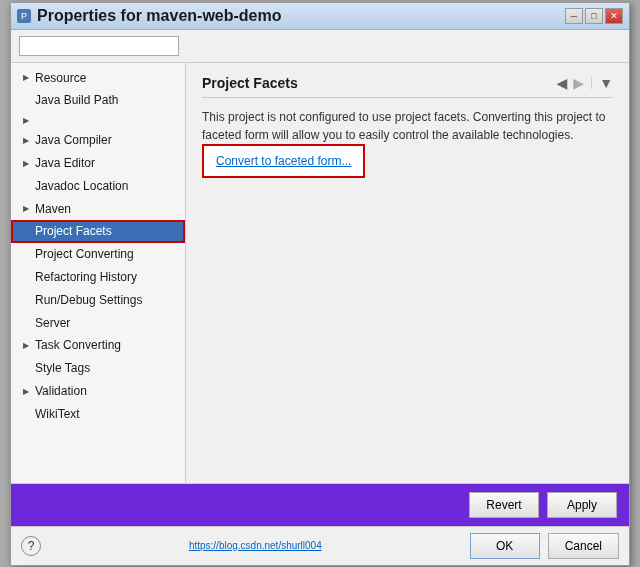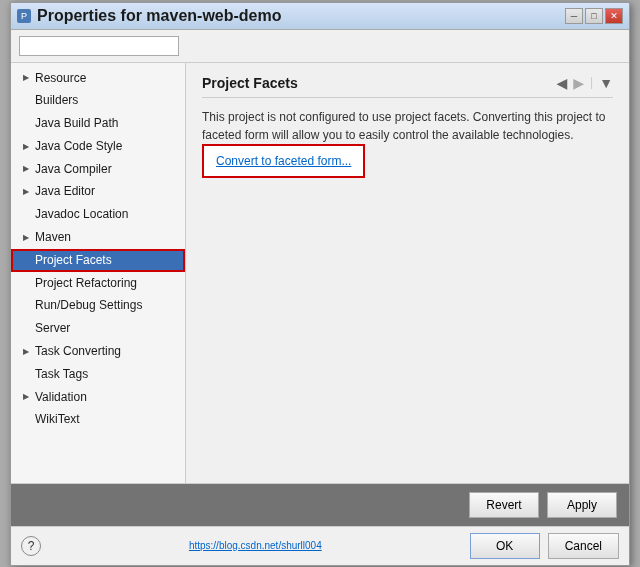--- a/index.html
+++ b/index.html
@@ -145,21 +145,21 @@
       text-decoration: underline;
       cursor: pointer;
       font-size: 12px;
     }
     .bottom-buttons {
       display: flex;
       justify-content: flex-end;
       gap: 8px;
       padding: 8px 12px;
       border-top: 1px solid #ccc;
-      background: #737373;
+      background: #6d28d9;
       align-items: flex-end;
     }
     .btn {
       padding: 4px 16px;
       font-size: 12px;
       border: 1px solid #aaa;
       background: linear-gradient(to bottom, #fafafa, #e0e0e0);
       cursor: pointer;
       min-width: 70px;
       height: 26px;
@@ -226,29 +226,24 @@
 
   <div class="main-content">
 
     <div class="sidebar">
       <div class="sidebar-item">
         <span class="arrow">▶</span>
         <span>Resource</span>
       </div>
       <div class="sidebar-item">
         <span class="arrow"></span>
-        <span>Builders</span>
-      </div>
-      <div class="sidebar-item">
-        <span class="arrow"></span>
         <span>Java Build Path</span>
       </div>
       <div class="sidebar-item">
         <span class="arrow">▶</span>
-        <span>Java Code Style</span>
       </div>
       <div class="sidebar-item">
         <span class="arrow">▶</span>
         <span>Java Compiler</span>
       </div>
       <div class="sidebar-item">
         <span class="arrow">▶</span>
         <span>Java Editor</span>
       </div>
       <div class="sidebar-item">
@@ -258,37 +253,41 @@
       <div class="sidebar-item">
         <span class="arrow">▶</span>
         <span>Maven</span>
       </div>
       <div class="sidebar-item selected selected-highlight">
         <span class="arrow"></span>
         <span>Project Facets</span>
       </div>
       <div class="sidebar-item">
         <span class="arrow"></span>
-        <span>Project Refactoring</span>
+        <span>Project Converting</span>
+      </div>
+      <div class="sidebar-item">
+        <span class="arrow"></span>
+        <span>Refactoring History</span>
       </div>
       <div class="sidebar-item">
         <span class="arrow"></span>
         <span>Run/Debug Settings</span>
       </div>
       <div class="sidebar-item">
         <span class="arrow"></span>
         <span>Server</span>
       </div>
       <div class="sidebar-item">
         <span class="arrow">▶</span>
         <span>Task Converting</span>
       </div>
       <div class="sidebar-item">
         <span class="arrow"></span>
-        <span>Task Tags</span>
+        <span>Style Tags</span>
       </div>
       <div class="sidebar-item">
         <span class="arrow">▶</span>
         <span>Validation</span>
       </div>
       <div class="sidebar-item">
         <span class="arrow"></span>
         <span>WikiText</span>
       </div>
     </div>

